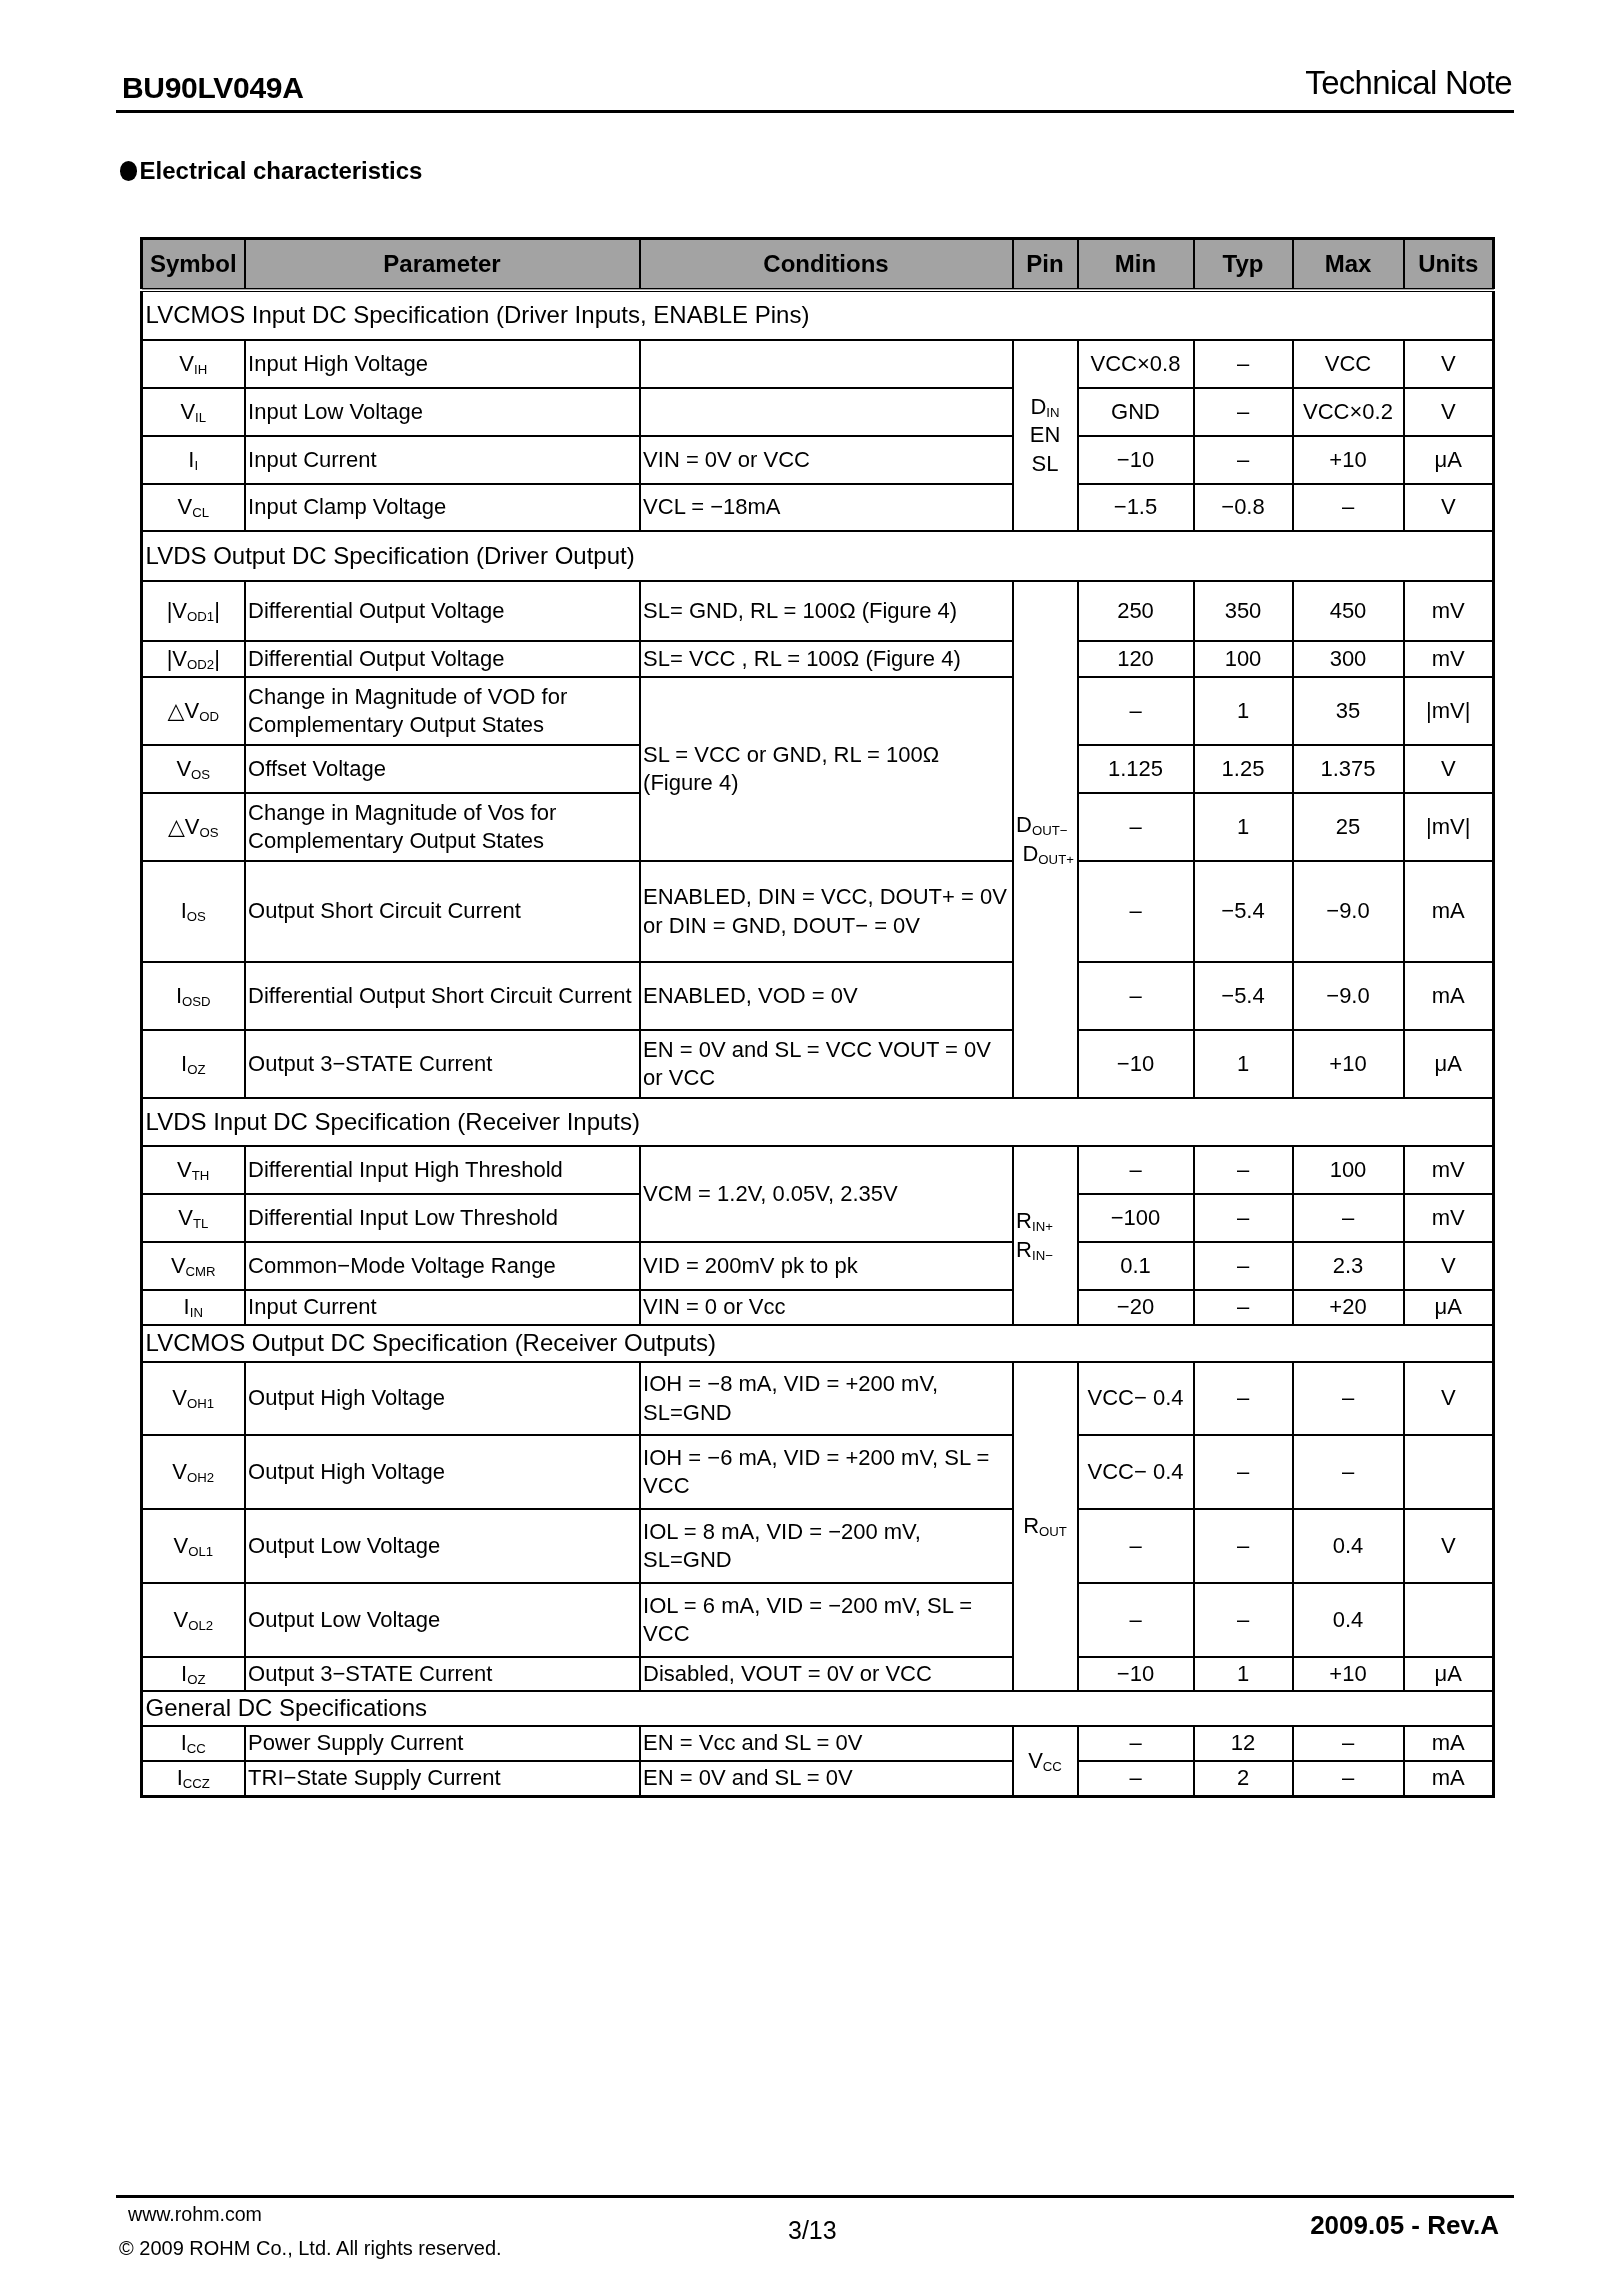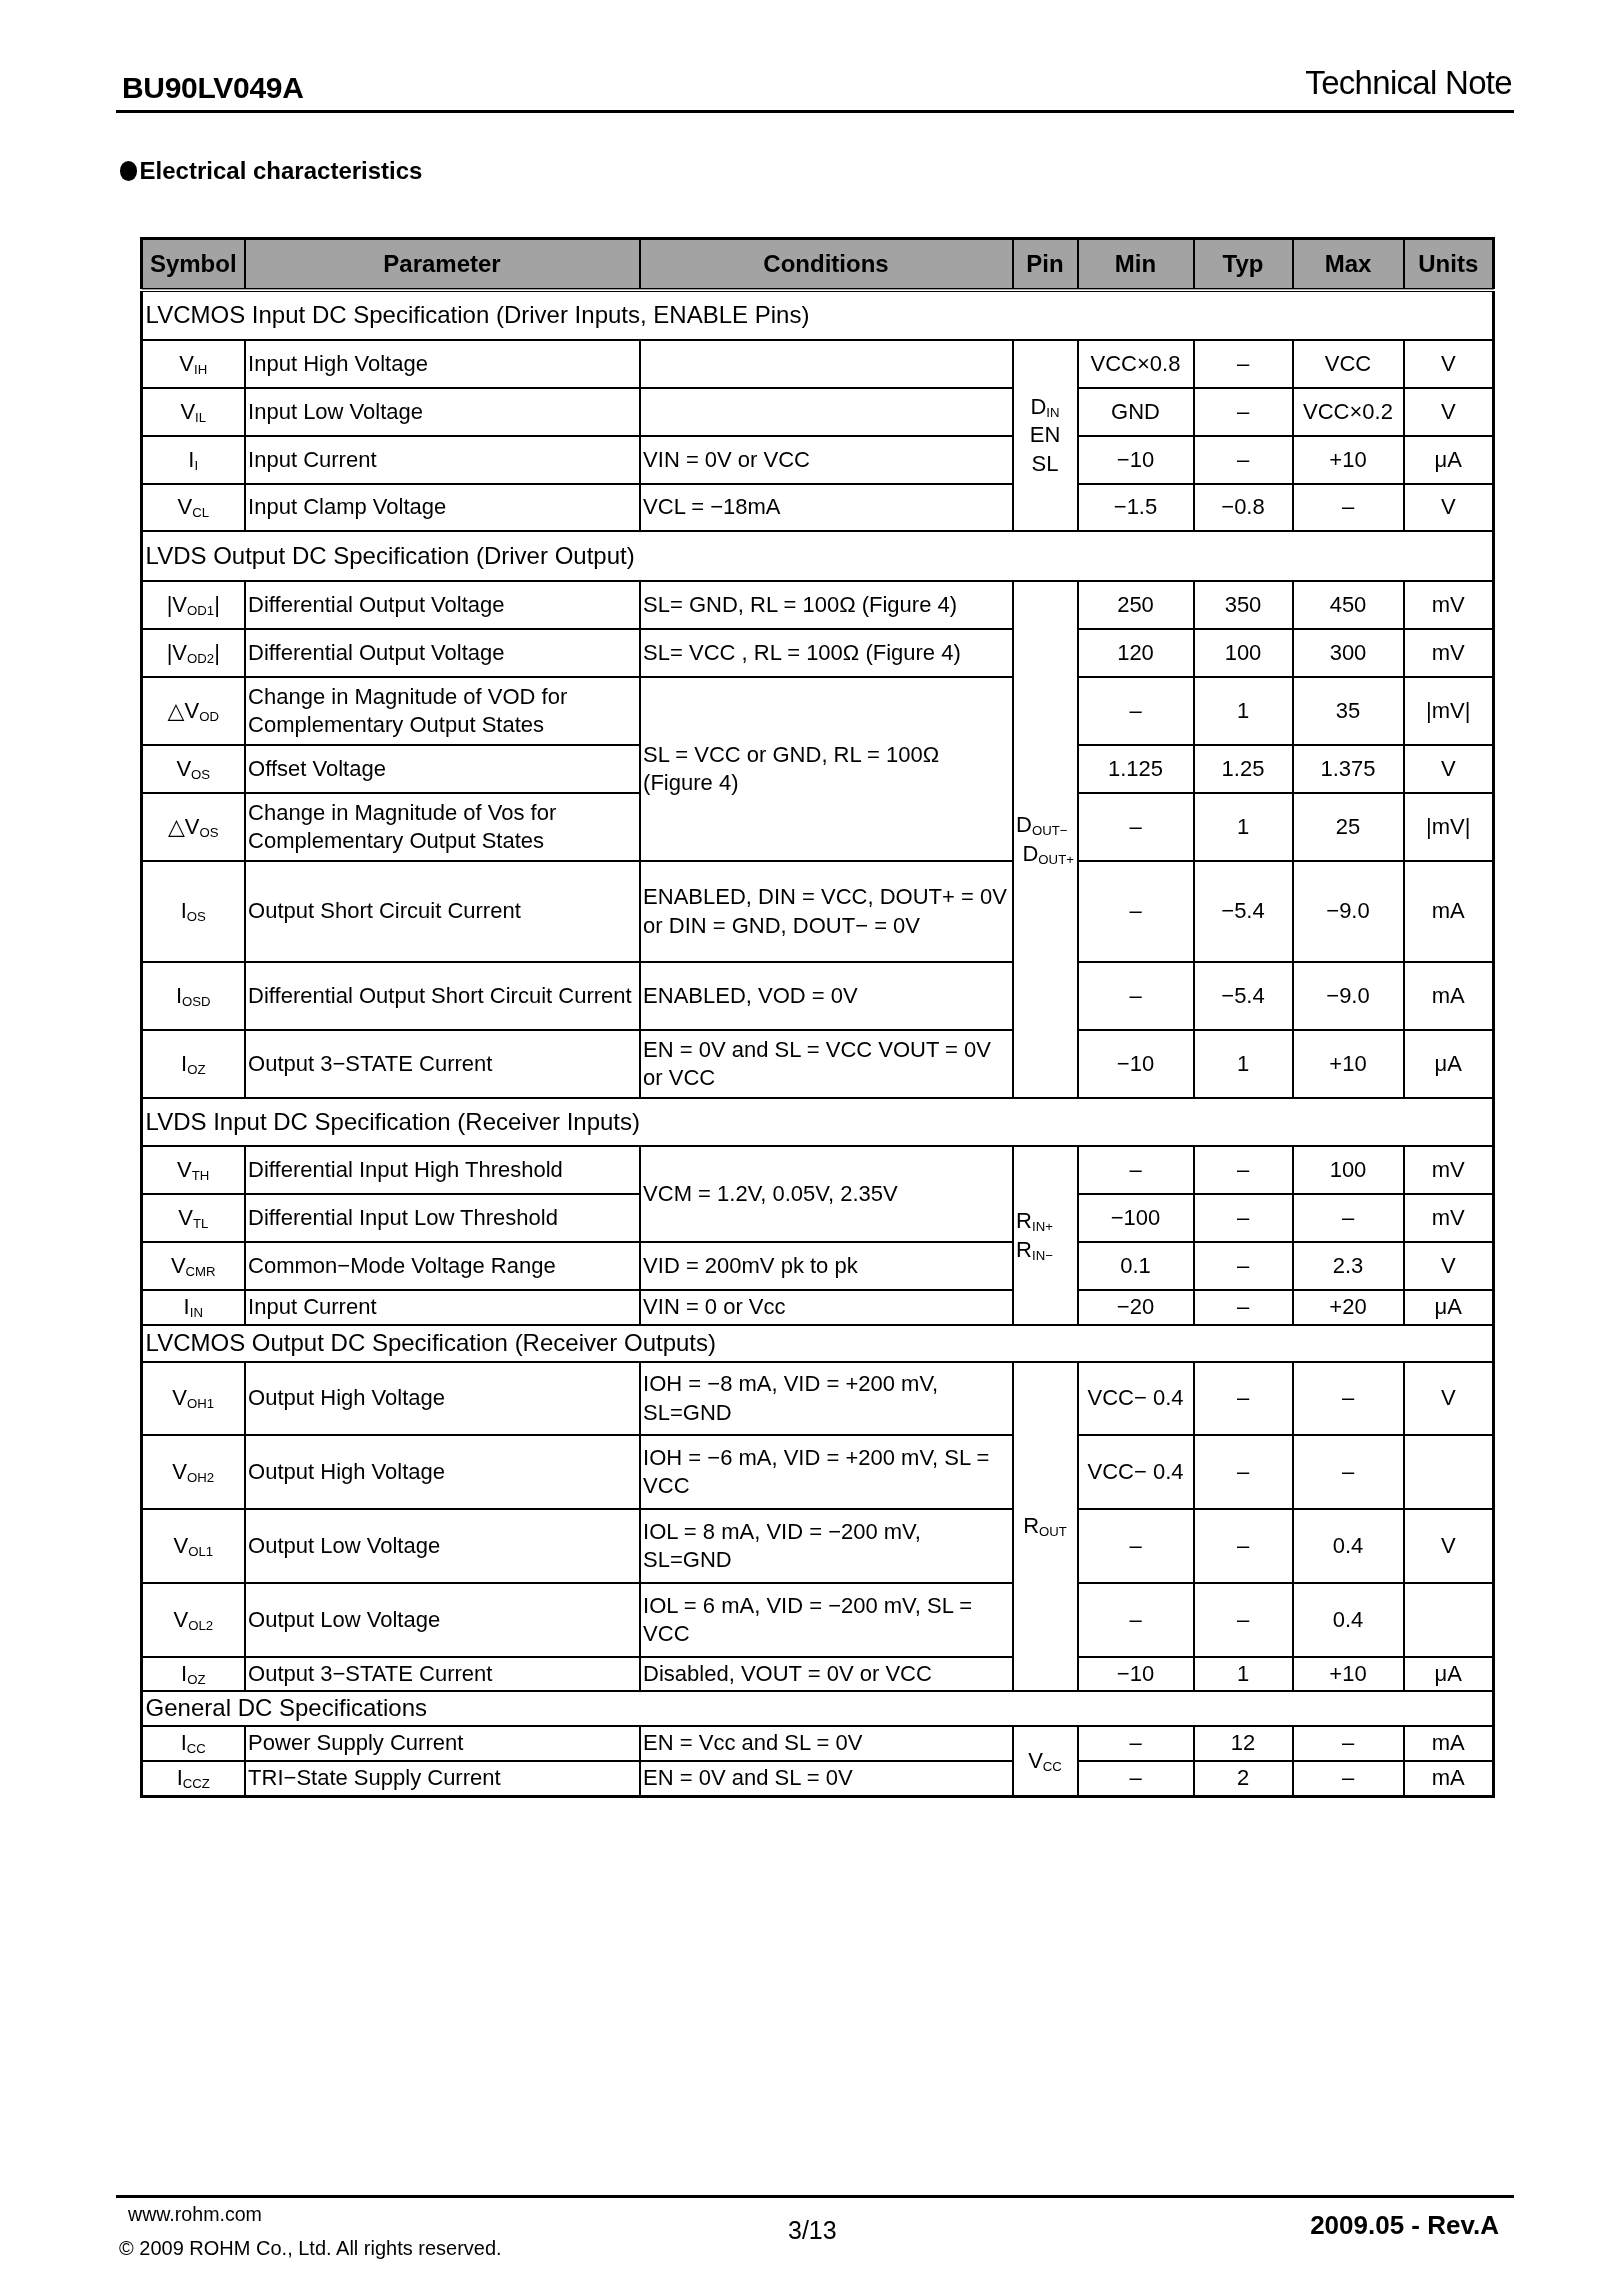--- a/index.html
+++ b/index.html
@@ -106,34 +106,34 @@
         <td class="l">Input Clamp Voltage</td>
         <td class="l">VCL = −18mA</td>
         <td class="c">−1.5</td>
         <td class="c">−0.8</td>
         <td class="c">–</td>
         <td class="c">V</td>
       </tr>
       <tr style="height: 50px;">
         <td class="sec" colspan="8">LVDS Output DC Specification (Driver Output)</td>
       </tr>
-      <tr style="height: 48px;">
+      <tr style="height: 60px;">
         <td class="c"><span>|V</span><sub>OD1</sub><span>|</span></td>
         <td class="l">Differential Output Voltage</td>
         <td class="l">SL= GND, RL = 100Ω (Figure 4)</td>
         <td class="c top" rowspan="8">
           <div style="text-align: left;"><span>D</span><sub>OUT−</sub></div>
           <div style="text-align: right;"><span>D</span><sub>OUT+</sub></div>
         </td>
         <td class="c">250</td>
         <td class="c">350</td>
         <td class="c">450</td>
         <td class="c">mV</td>
       </tr>
-      <tr style="height: 48px;">
+      <tr style="height: 36px;">
         <td class="c"><span>|V</span><sub>OD2</sub><span>|</span></td>
         <td class="l">Differential Output Voltage</td>
         <td class="l">SL= VCC , RL = 100Ω (Figure 4)</td>
         <td class="c">120</td>
         <td class="c">100</td>
         <td class="c">300</td>
         <td class="c">mV</td>
       </tr>
       <tr style="height: 68px;">
         <td class="c"><span>△V</span><sub>OD</sub></td>

